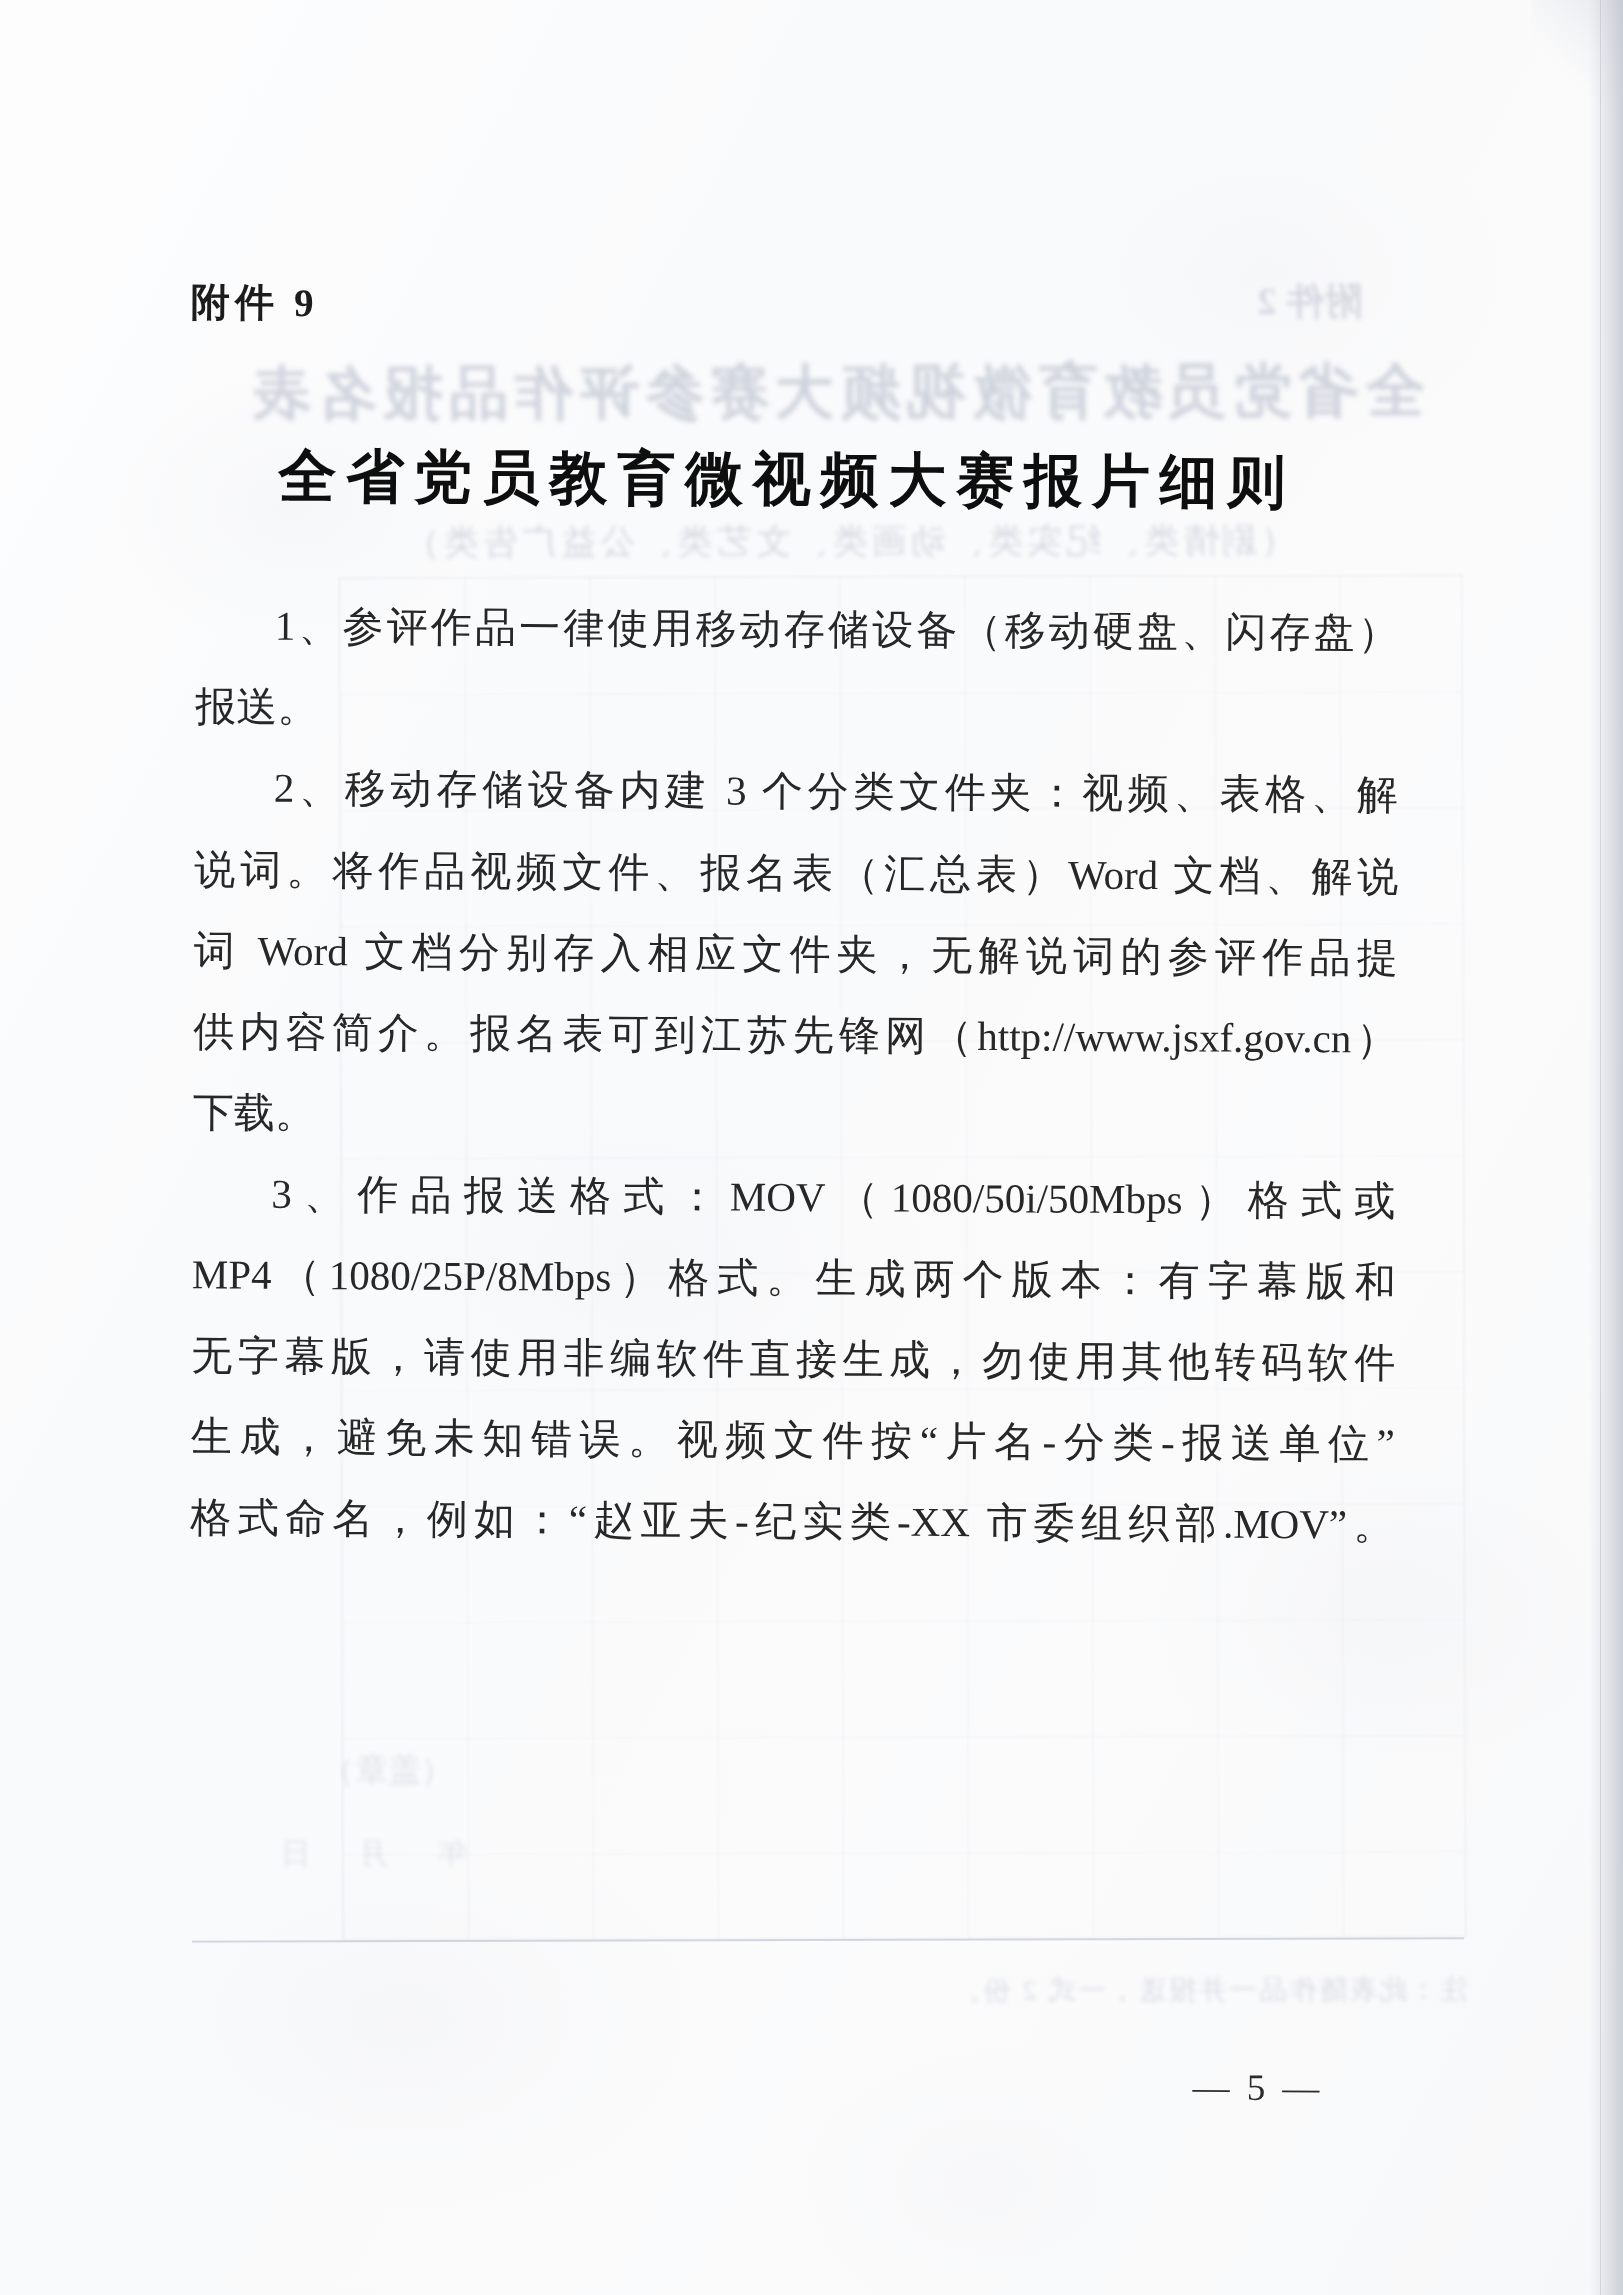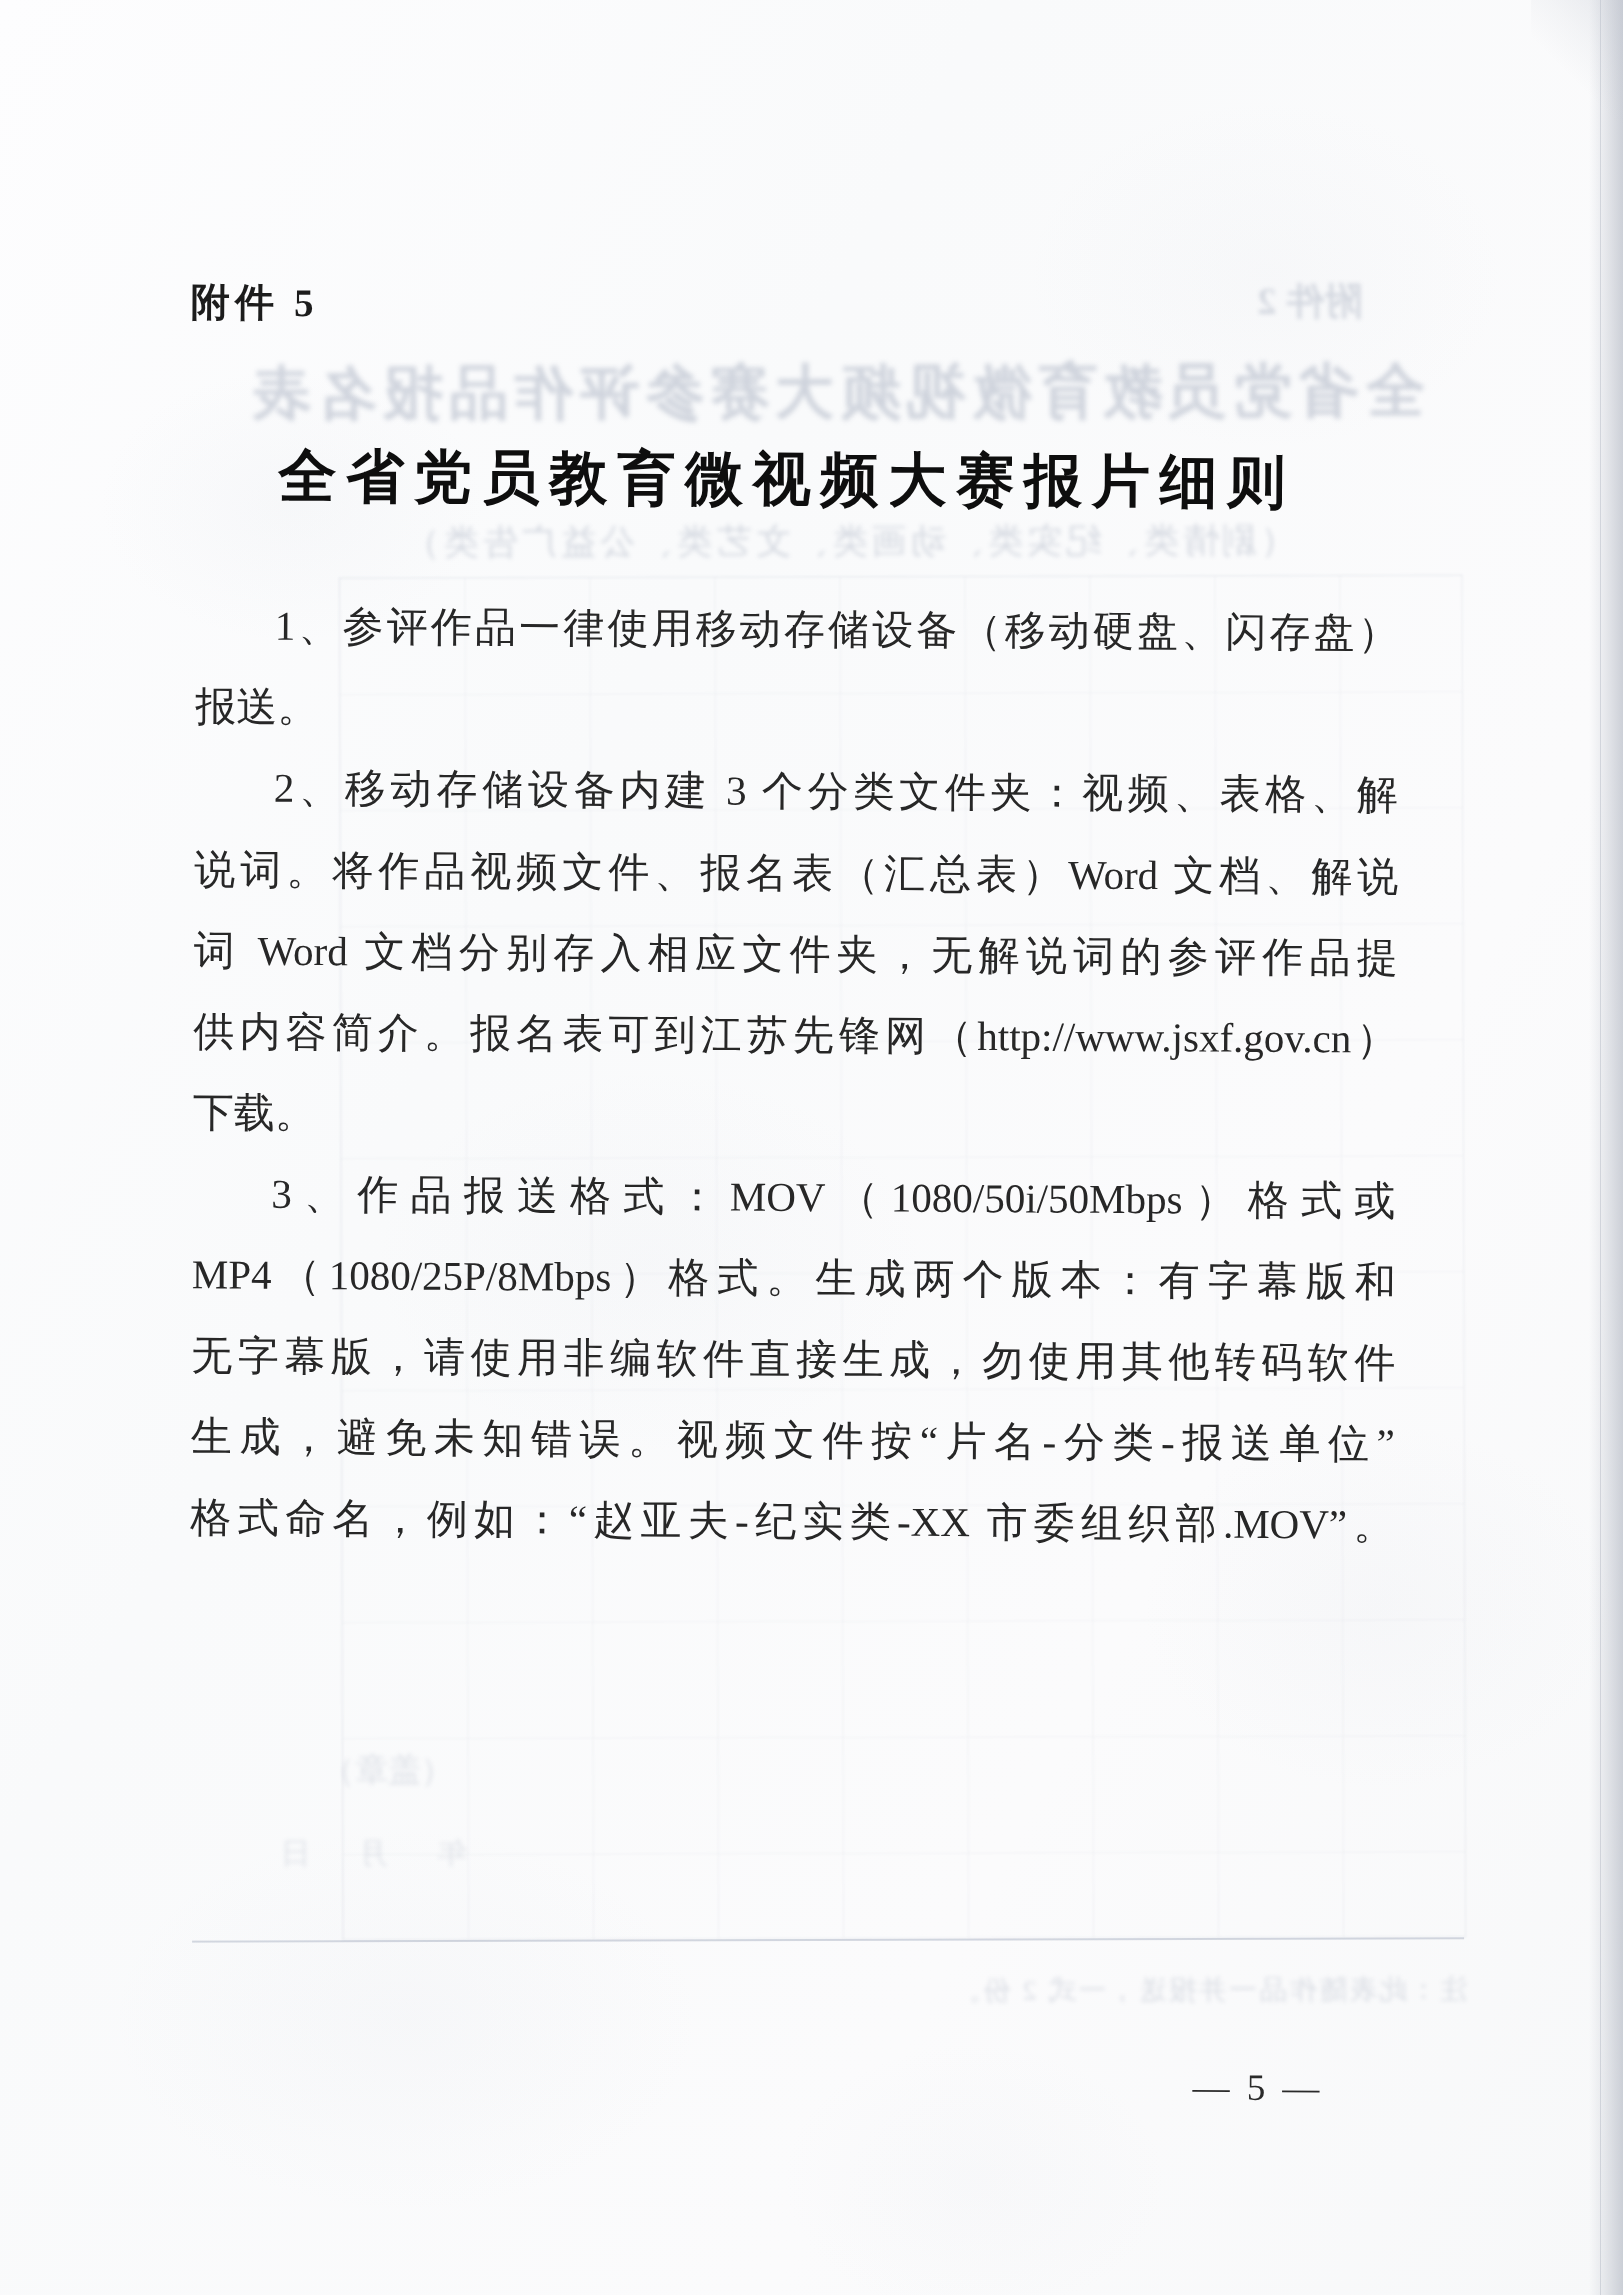--- a/index.html
+++ b/index.html
@@ -107,21 +107,21 @@
     <div class="bleed-text bleed-title">全省党员教育微视频大赛参评作品报名表</div>
     <div class="bleed-text bleed-subtitle">（剧情类、纪实类、动画类、文艺类、公益广告类）</div>
     <div class="bleed-grid"></div>
     <div class="bleed-text bleed-stamp">（盖章）</div>
     <div class="bleed-text bleed-date">年　月　日</div>
     <div class="bleed-text bleed-note">注：此表随作品一并报送，一式 2 份。</div>
     <div class="bleed-hline"></div>
   </div>
 
   <div class="content">
-    <div class="attach-label">附件 5</div>
+    <div class="attach-label">附件 9</div>
     <div class="doc-title">全省党员教育微视频大赛报片细则</div>
 
     <div class="line indent t0">1、参评作品一律使用移动存储设备（移动硬盘、闪存盘）</div>
     <div class="line flush  t1 short">报送。</div>
     <div class="line indent t2">2、移动存储设备内建 3 个分类文件夹：视频、表格、解</div>
     <div class="line flush  t3">说词。将作品视频文件、报名表（汇总表）Word 文档、解说</div>
     <div class="line flush  t4">词 Word 文档分别存入相应文件夹，无解说词的参评作品提</div>
     <div class="line flush  t5">供内容简介。报名表可到江苏先锋网（http://www.jsxf.gov.cn）</div>
     <div class="line flush  t6 short">下载。</div>
     <div class="line indent t7">3、作品报送格式：MOV（1080/50i/50Mbps）格式或</div>

